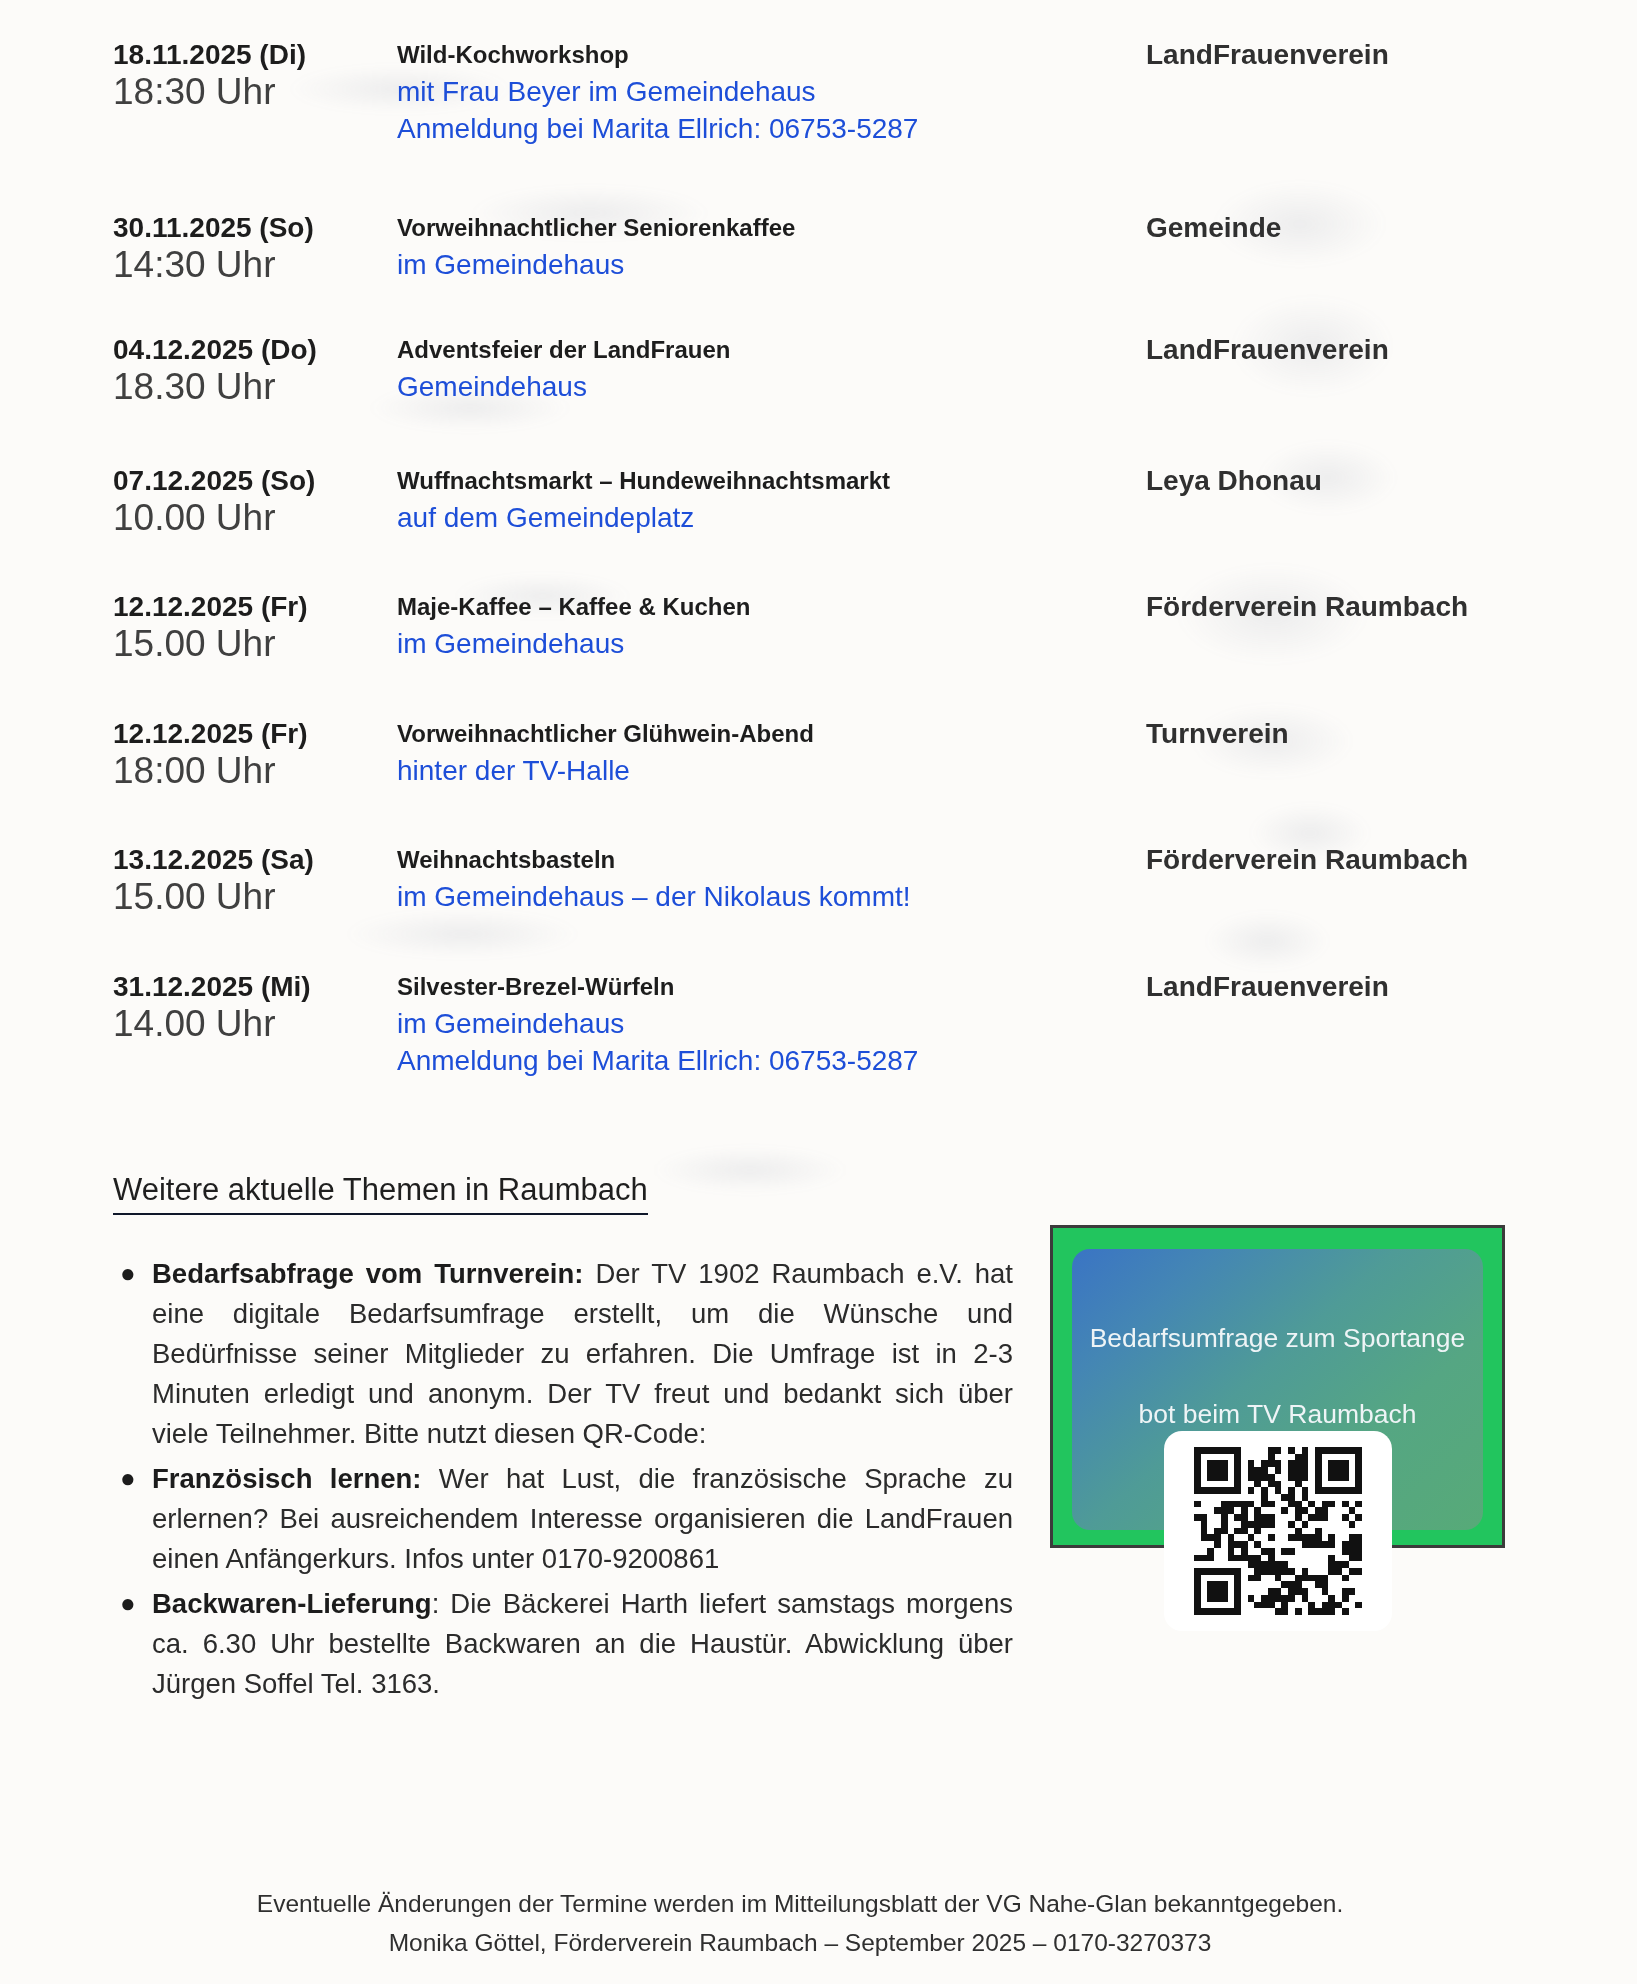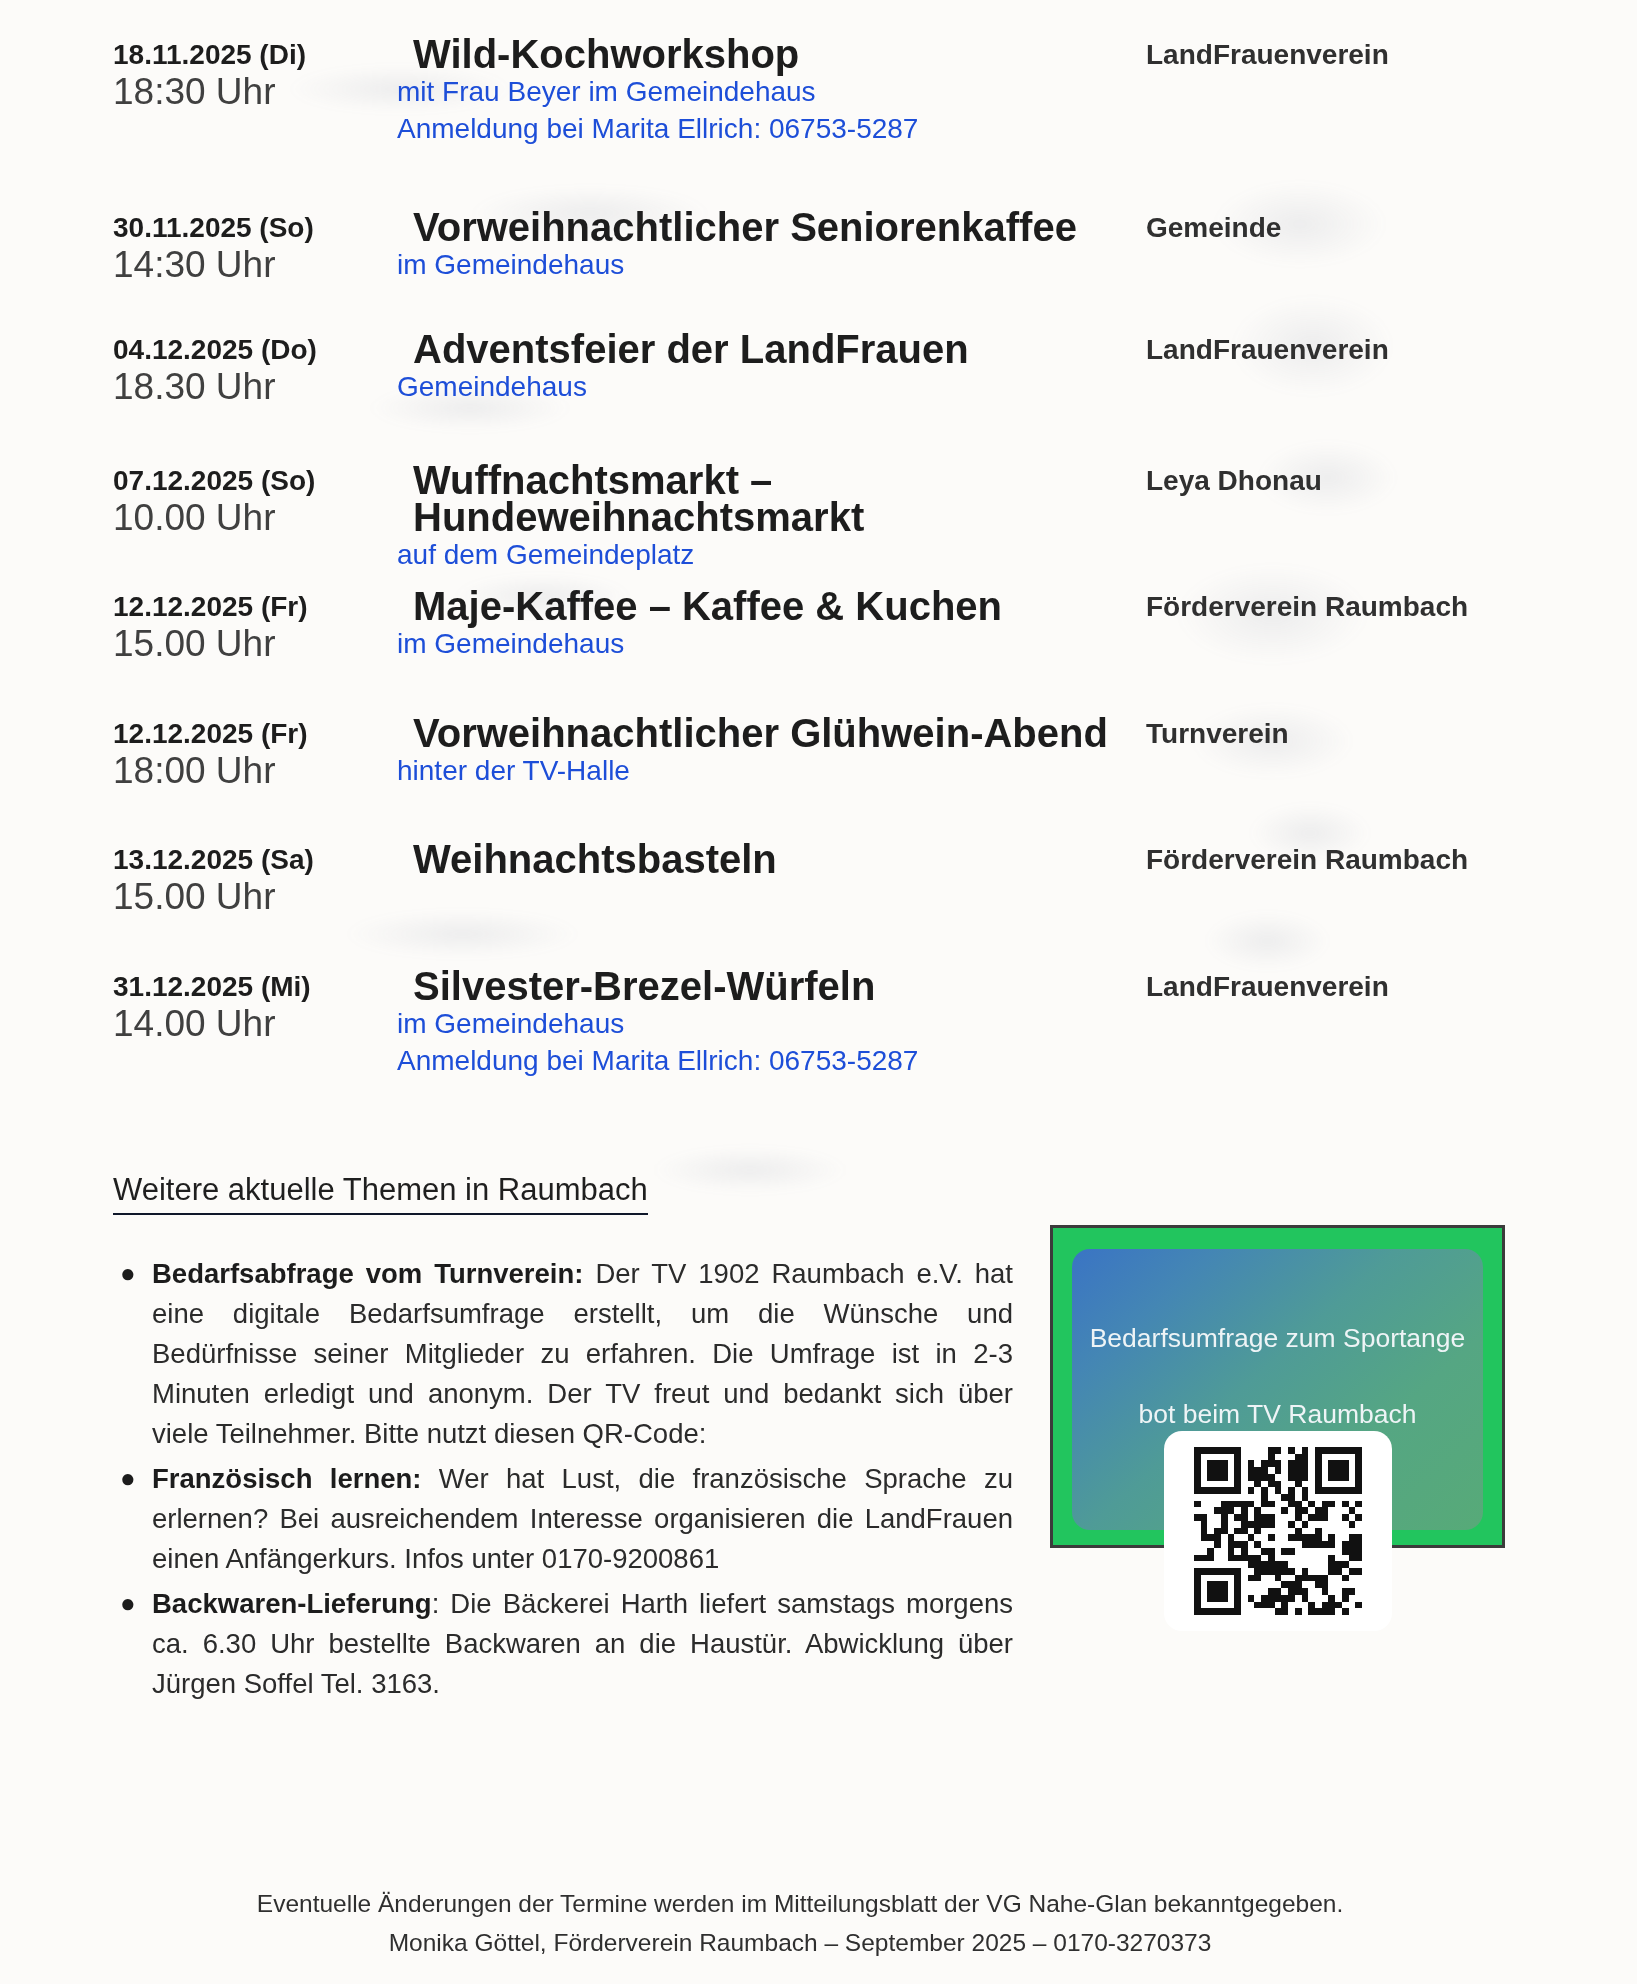--- a/index.html
+++ b/index.html
@@ -21,21 +21,21 @@
   .event-row:nth-of-type(4){top:462px;}
   .event-row:nth-of-type(5){top:588px;}
   .event-row:nth-of-type(6){top:715px;}
   .event-row:nth-of-type(7){top:841px;}
   .event-row:nth-of-type(8){top:968px;}
   .date-col{position:absolute;left:113px;width:280px;}
   .body-col{position:absolute;left:397px;width:745px;}
   .org-col{position:absolute;left:1146px;width:430px;font-size:28px;line-height:37px;color:#303030;font-weight:bold;}
   .evt-date{font-weight:bold;font-size:28px;line-height:37px;color:#1d1d1d;}
   .evt-time{font-size:37px;line-height:37px;color:#404040;}
-  .evt-title{font-weight:bold;font-size:40px;line-height:37px;color:#1d1d1d;margin-left:16px;}
+  .evt-title{font-weight:bold;font-size:24px;line-height:37px;color:#1d1d1d;}
   .evt-detail{font-size:28px;line-height:37px;color:#1d4ed8;}
   
   .section-heading{
     position:absolute;left:113px;top:1170px;
     font-size:31px;line-height:40px;color:#1f1f1f;
     border-bottom:2px solid #0f172a;padding-bottom:3px;
   }
   
   .topics{position:absolute;left:113px;top:1254px;width:900px;}
   .bullet{
@@ -171,20 +171,21 @@
       <div class="org-col">Turnverein</div>
     </div>
 
     <div class="event-row">
       <div class="date-col">
         <div class="evt-date">13.12.2025 (Sa)</div>
         <div class="evt-time">15.00 Uhr</div>
       </div>
       <div class="body-col">
         <div class="evt-title">Weihnachtsbasteln</div>
+        <div class="evt-detail">im Gemeindehaus – der Nikolaus kommt!</div>
         <div class="evt-detail"></div>
       </div>
       <div class="org-col">Förderverein Raumbach</div>
     </div>
 
     <div class="event-row">
       <div class="date-col">
         <div class="evt-date">31.12.2025 (Mi)</div>
         <div class="evt-time">14.00 Uhr</div>
       </div>

